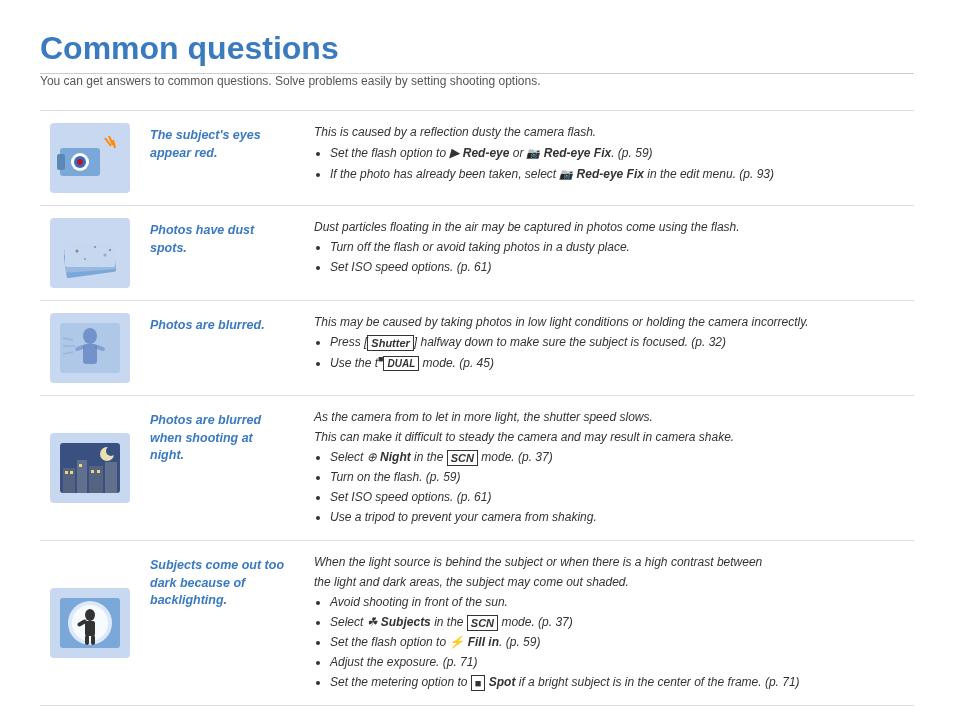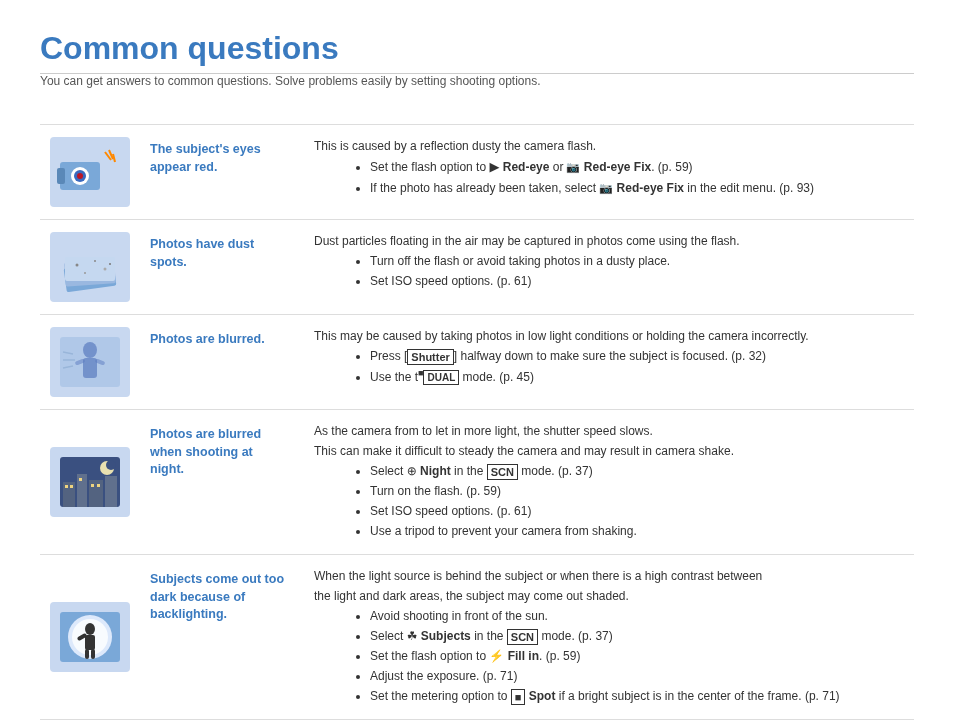--- a/index.html
+++ b/index.html
@@ -14,30 +14,31 @@
     }
     h1 {
       font-size: 32px;
       color: #3a7abf;
       font-weight: bold;
       margin-bottom: 6px;
     }
     .subtitle {
       font-size: 12px;
       color: #555;
-      margin-bottom: 36px;
+      margin-bottom: 22px;
     }
     hr.title-hr {
       border: none;
       border-top: 1px solid #ccc;
       margin-bottom: 0;
     }
     table.main-table {
       width: 100%;
       border-collapse: collapse;
+      font-style: italic;
     }
     table.main-table tr {
       border-bottom: 1px solid #ddd;
     }
     table.main-table tr:first-child {
       border-top: 1px solid #ddd;
     }
     td.img-cell {
       width: 100px;
       padding: 12px 10px;
@@ -63,21 +64,20 @@
     }
     .desc-cell p, .desc-cell ul {
       margin-bottom: 2px;
     }
     .desc-cell ul {
       padding-left: 16px;
       list-style: disc;
     }
     .desc-cell ul li {
       margin-bottom: 2px;
-      margin-left: 40px;
     }
     .scn-box {
       display: inline-block;
       border: 1.5px solid #333;
       padding: 0 3px;
       font-weight: bold;
       font-size: 11px;
       line-height: 1.3;
       vertical-align: middle;
       text-align: center;

